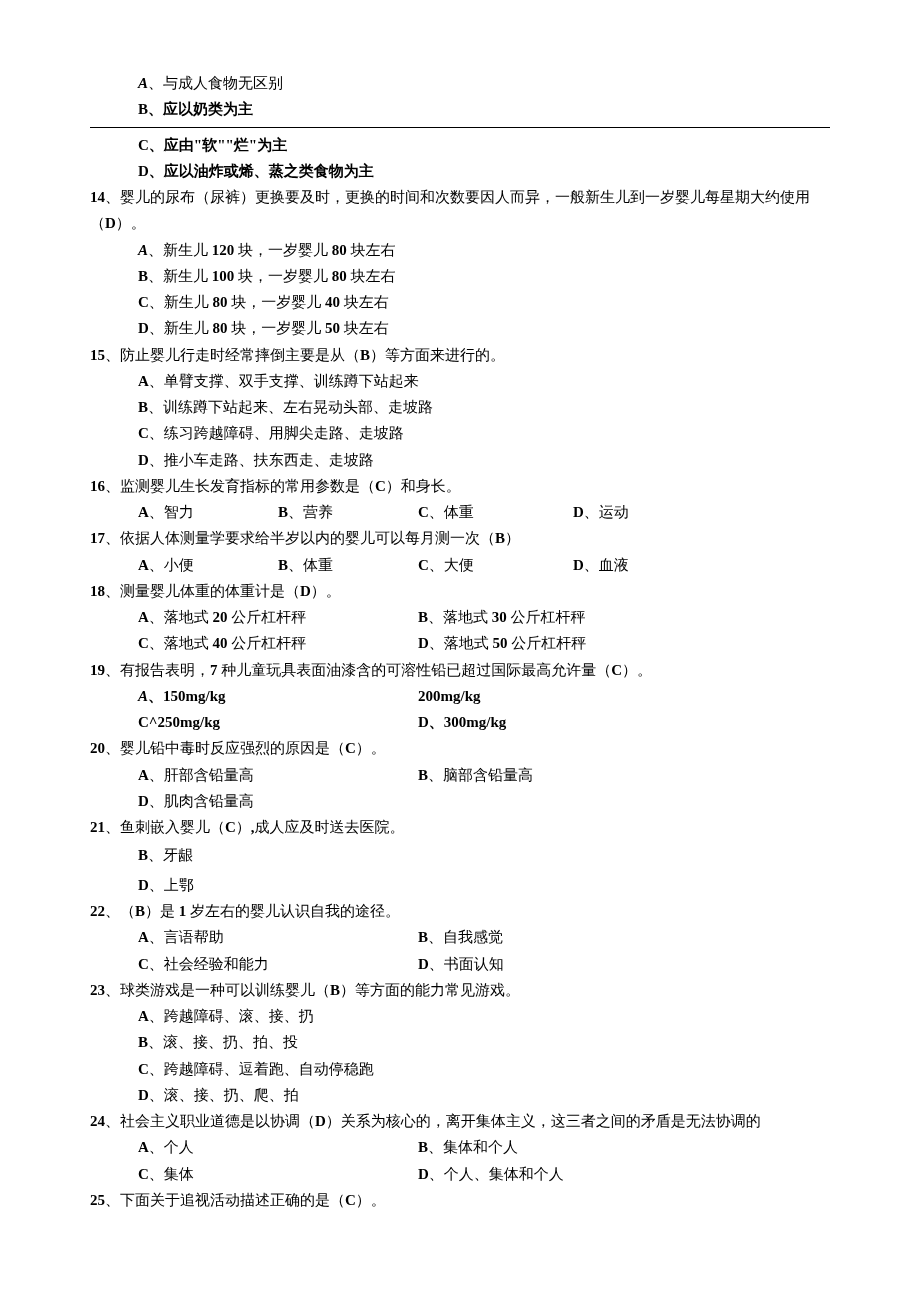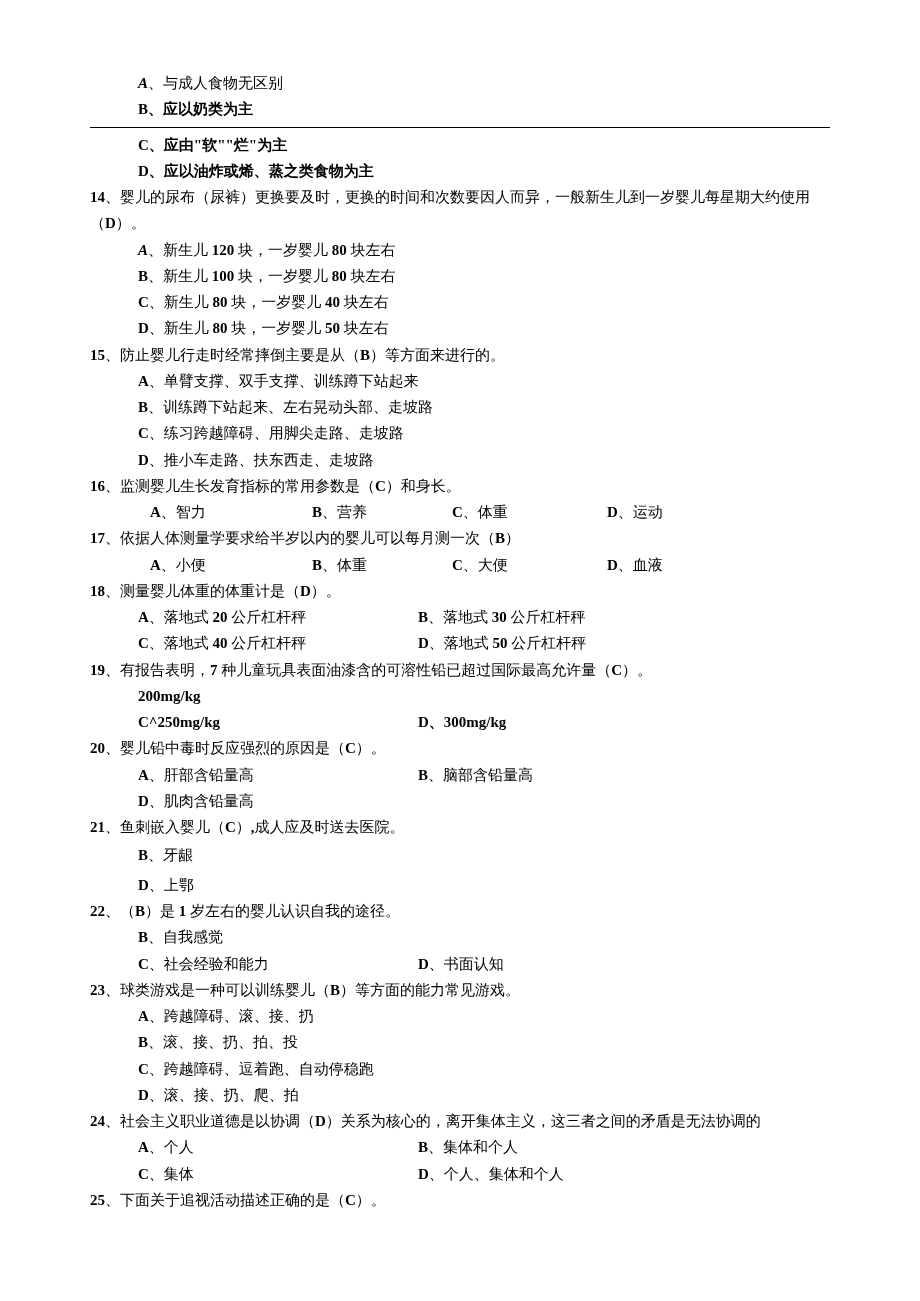--- a/index.html
+++ b/index.html
@@ -18,22 +18,22 @@
   .option-row { display: block; padding-left: 48px; }
   .q-row { display: block; padding-left: 0; }
   .hr {
     border-top: 1px solid #000;
     margin: 4px 0 4px 0;
     width: 100%;
   }
   .cols2 { display: flex; padding-left: 48px; }
   .cols2 > div:first-child { width: 280px; }
   .cols4 { display: flex; padding-left: 48px; }
-  .cols4 > div:nth-child(1) { width: 140px; margin-left: 12px; }
-  .cols4 > div:nth-child(2) { width: 140px; margin-left: 22px; }
+  .cols4 > div:nth-child(1) { width: 140px; }
+  .cols4 > div:nth-child(2) { width: 140px; }
   .cols4 > div:nth-child(3) { width: 155px; }
   .cols4 > div:nth-child(4) { width: 140px; }
 </style>
 </head>
 <body>
 
 <div class="option-row"><span class="italic bold">A</span><span>、与成人食物无区别</span></div>
 
 <div class="option-row bold">B、应以奶类为主</div>
 
@@ -75,20 +75,21 @@
   <div><span class="bold">A</span>、落地式 <span class="bold">20</span> 公斤杠杆秤</div>
   <div><span class="bold">B</span>、落地式 <span class="bold">30</span> 公斤杠杆秤</div>
 </div>
 <div class="cols2">
   <div><span class="bold">C</span>、落地式 <span class="bold">40</span> 公斤杠杆秤</div>
   <div><span class="bold">D</span>、落地式 <span class="bold">50</span> 公斤杠杆秤</div>
 </div>
 
 <div class="q-row"><span class="bold">19</span>、有报告表明，<span class="bold">7</span> 种儿童玩具表面油漆含的可溶性铅已超过国际最高允许量（<span class="bold">C</span>）。</div>
 <div class="cols2 bold">
+  <div><span class="italic">A</span>、150mg/kg</div>
   <div>200mg/kg</div>
 </div>
 <div class="cols2 bold">
   <div>C^250mg/kg</div>
   <div>D、300mg/kg</div>
 </div>
 
 <div class="q-row"><span class="bold">20</span>、婴儿铅中毒时反应强烈的原因是（<span class="bold">C</span>）。</div>
 <div class="cols2">
   <div><span class="bold">A</span>、肝部含铅量高</div>
@@ -101,20 +102,21 @@
 <div class="q-row"><span class="bold">21</span>、鱼刺嵌入婴儿（<span class="bold">C</span>）<span class="bold">,</span>成人应及时送去医院。</div>
 <div class="cols2" style="line-height:2.1">
   <div><span class="bold">B</span>、牙龈</div>
 </div>
 <div class="cols2">
   <div><span class="bold">D</span>、上鄂</div>
 </div>
 
 <div class="q-row"><span class="bold">22</span>、（<span class="bold">B</span>）是 <span class="bold">1</span> 岁左右的婴儿认识自我的途径。</div>
 <div class="cols2">
+  <div><span class="bold">A</span>、言语帮助</div>
   <div><span class="bold">B</span>、自我感觉</div>
 </div>
 <div class="cols2">
   <div><span class="bold">C</span>、社会经验和能力</div>
   <div><span class="bold">D</span>、书面认知</div>
 </div>
 
 <div class="q-row"><span class="bold">23</span>、球类游戏是一种可以训练婴儿（<span class="bold">B</span>）等方面的能力常见游戏。</div>
 <div class="option-row"><span class="bold">A</span>、跨越障碍、滚、接、扔</div>
 <div class="option-row"><span class="bold">B</span>、滚、接、扔、拍、投</div>

